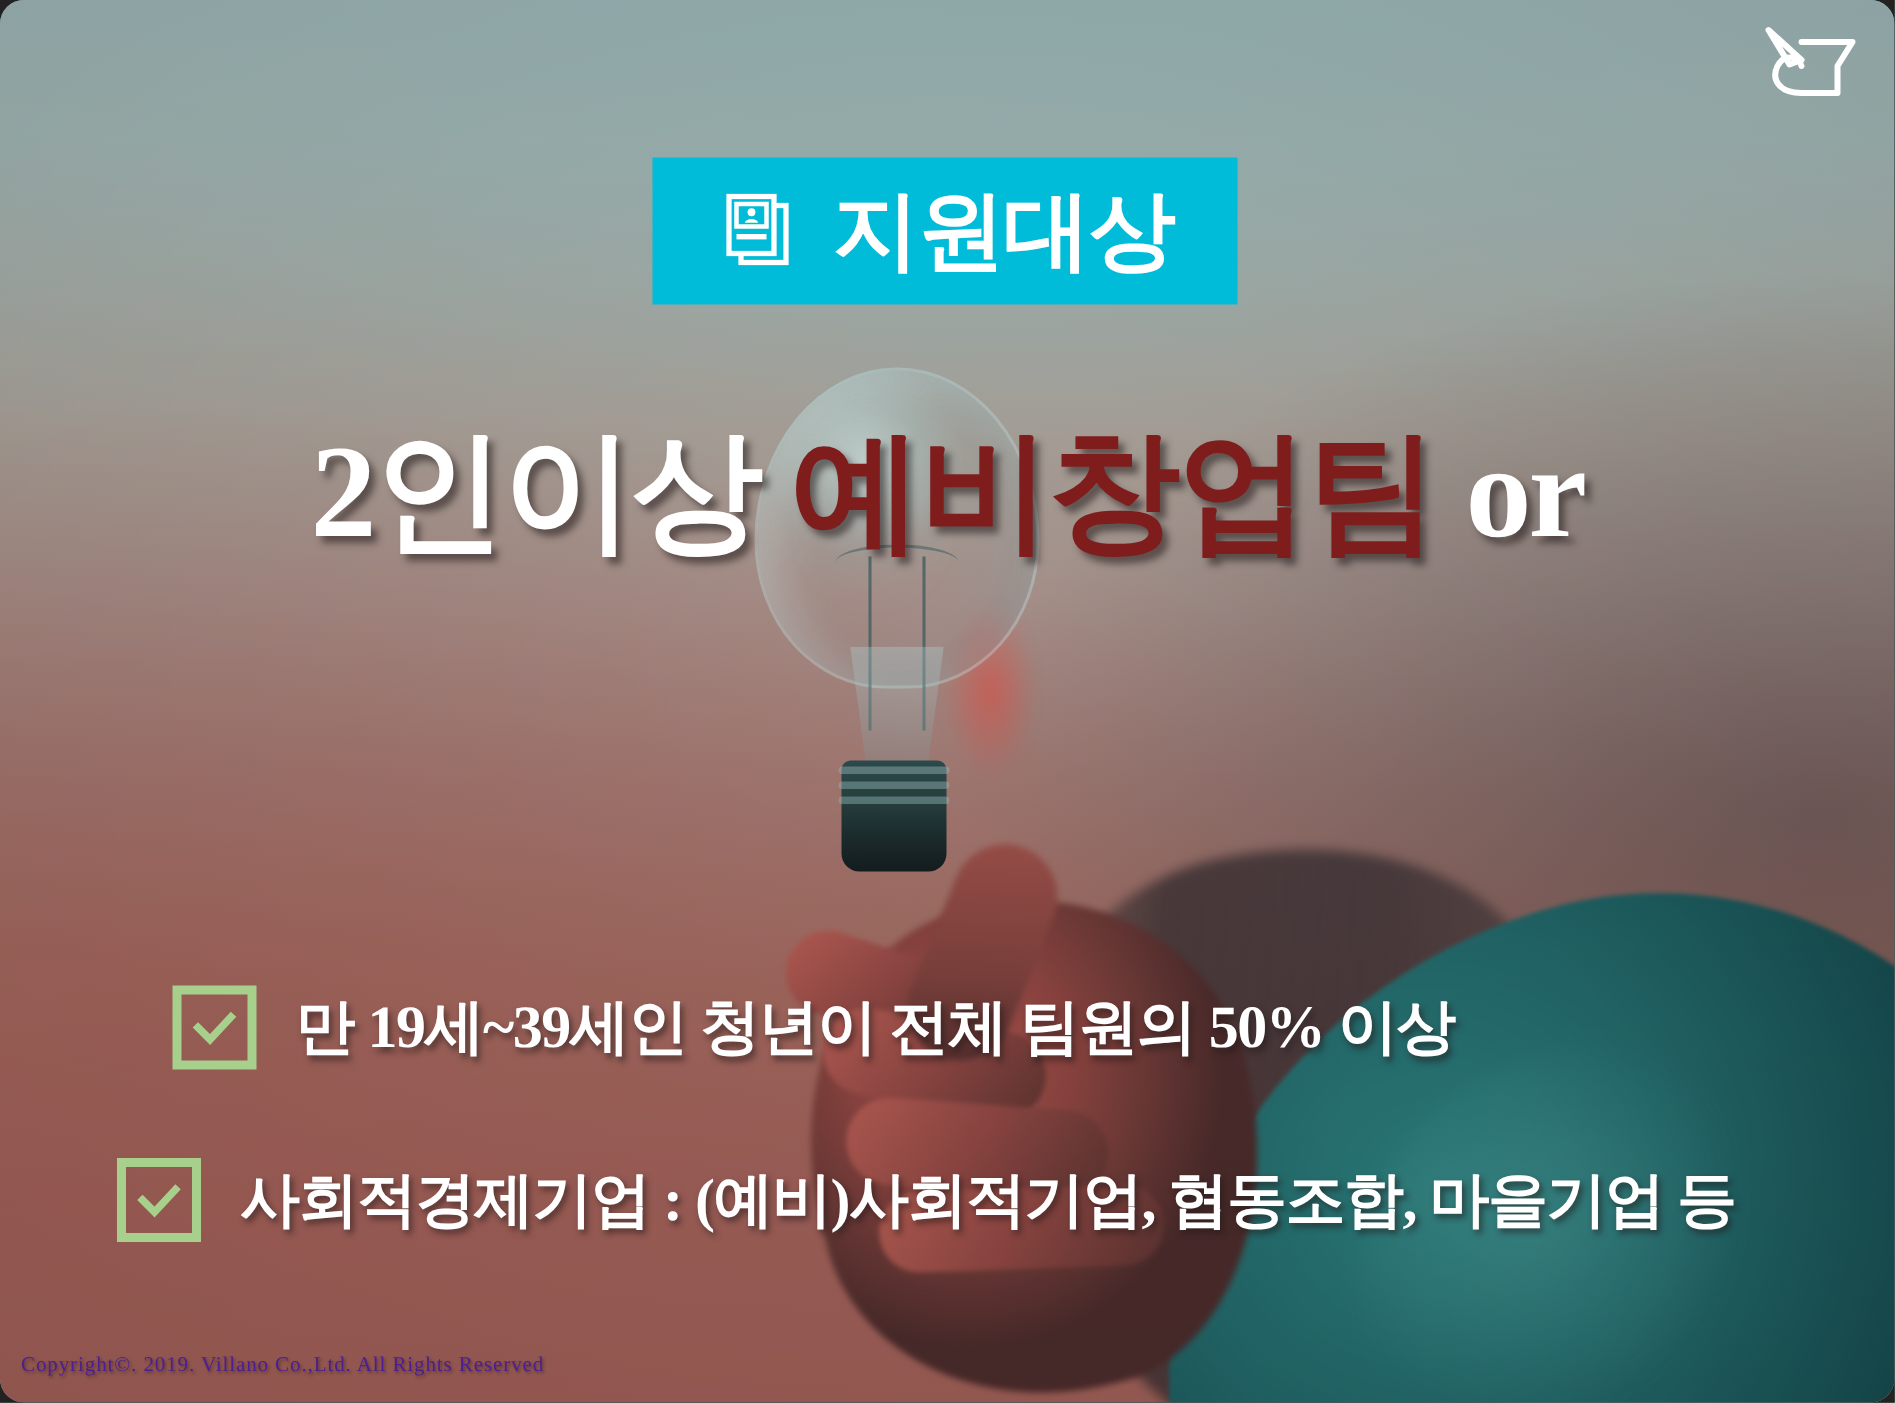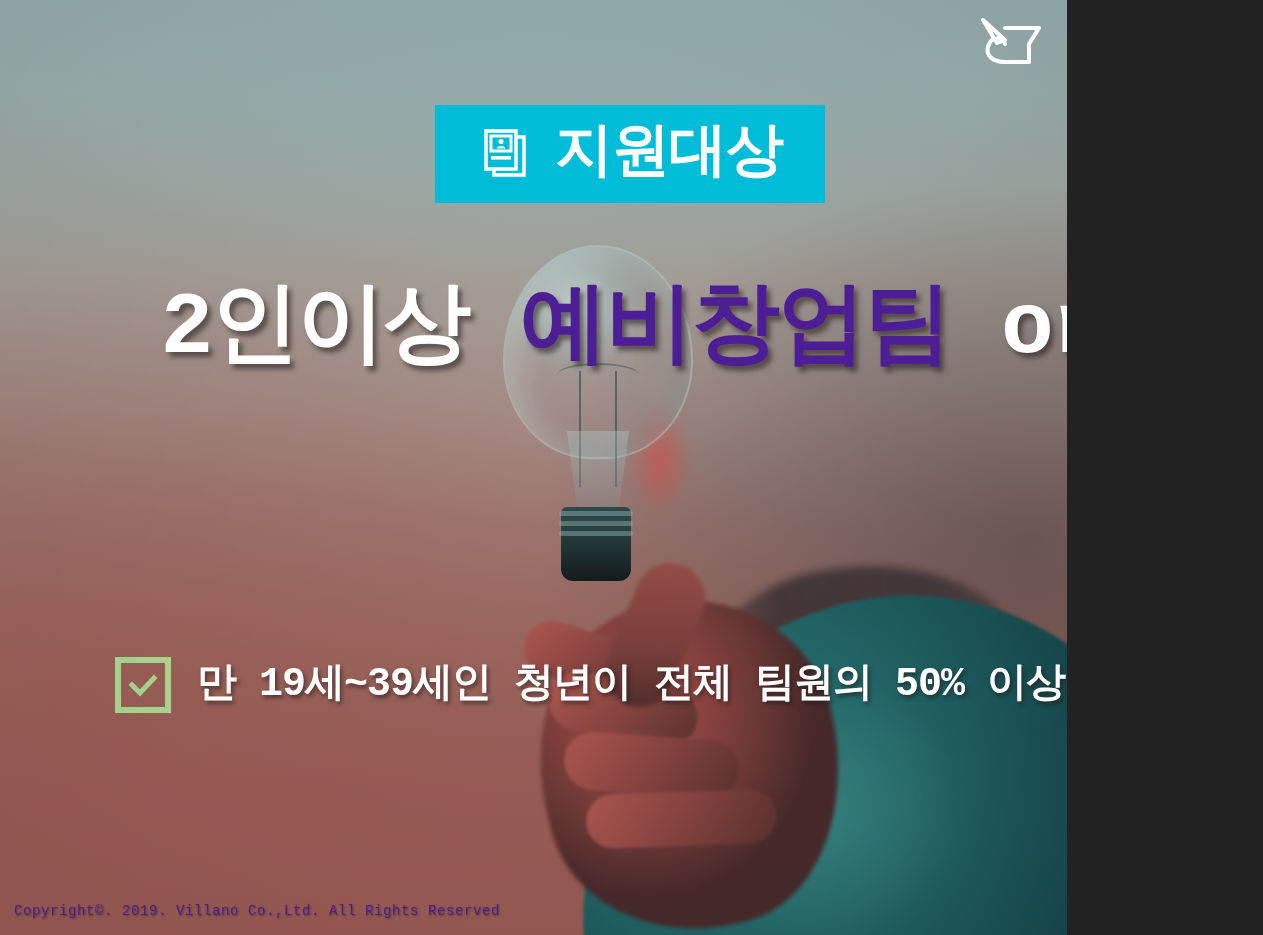--- a/index.html
+++ b/index.html
@@ -2,25 +2,26 @@
 <html><head>
 <meta charset="utf-8">
 <style>
   html, body {
     margin: 0;
     padding: 0;
     background: #222;
   }
   #slide {
     position: relative;
-    width: 1067px;
+    width: 1263px;
     height: 935px;
     overflow: hidden;
-    font-family: Liberation Mono, monospace;
+    font-family: Liberation Serif, serif;
     background: #8aa0a2;
+    border-radius: 16px;
   }
 
   
   .bg-layer {
     position: absolute;
     inset: 0;
   }
   .bg-base {
     background:
       linear-gradient(to bottom,
@@ -244,21 +245,21 @@
     font-weight: 700;
     font-size: 88px;
     line-height: 1;
     letter-spacing: -2px;
     white-space: nowrap;
     color: #ffffff;
     text-shadow: 4px 5px 5px rgba(35,25,25,0.55);
   }
   .headline-1 { top: 285px; }
   .headline-2 { top: 468px; }
-  .hl-accent { color: #4c1d95; }
+  .hl-accent { color: #7f1d1d; }
 
   .bullet {
     position: absolute;
     left: 78px;
     display: flex;
     align-items: center;
     gap: 26px;
   }
   .bullet-1 { top: 657px; padding-left: 37px; }
   .bullet-2 { top: 772px; }
@@ -366,16 +367,24 @@
 
   <div class="bullet bullet-1">
     <span class="check-box">
       <svg class="check-mark" viewBox="0 0 32 32" aria-hidden="true">
         <path d="M5 16 L13 24 L27 9" fill="none" stroke="#a8d08d" stroke-width="5" stroke-linecap="square" stroke-linejoin="miter"></path>
       </svg>
     </span>
     <span class="bullet-text">만 19세~39세인 청년이 전체 팀원의 50% 이상</span>
   </div>
 
+  <div class="bullet bullet-2">
+    <span class="check-box">
+      <svg class="check-mark" viewBox="0 0 32 32" aria-hidden="true">
+        <path d="M5 16 L13 24 L27 9" fill="none" stroke="#a8d08d" stroke-width="5" stroke-linecap="square" stroke-linejoin="miter"></path>
+      </svg>
+    </span>
+    <span class="bullet-text">사회적경제기업 : (예비)사회적기업, 협동조합, 마을기업 등</span>
+  </div>
 
   <div class="copyright">Copyright©. 2019. Villano Co.,Ltd. All Rights Reserved</div>
 
 </div>
 
 </body></html>

